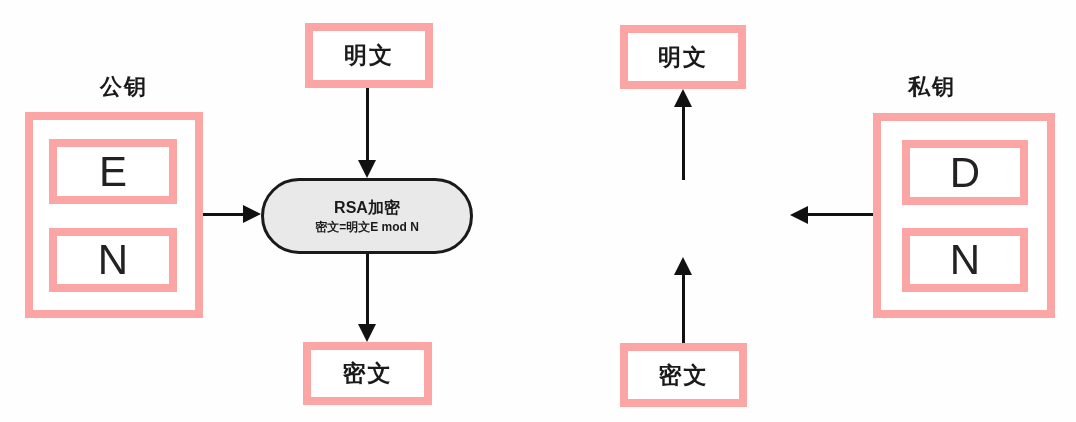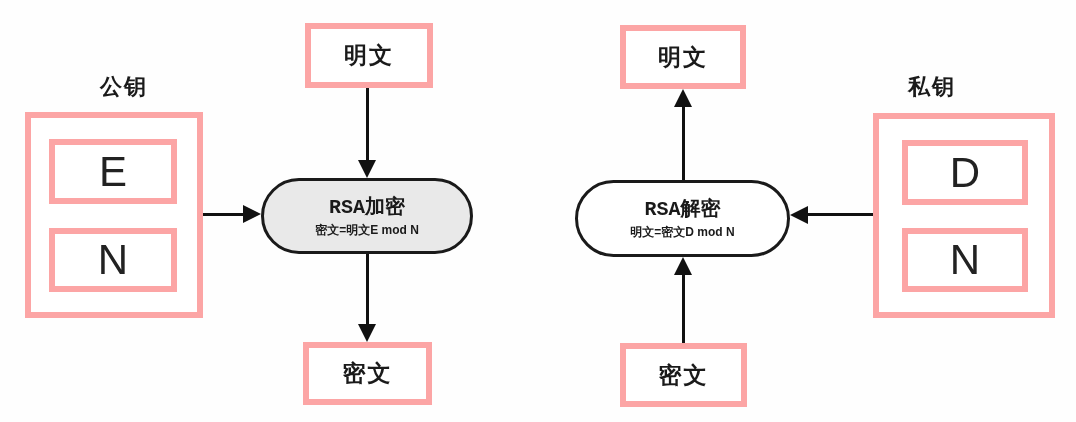--- a/index.html
+++ b/index.html
@@ -10,21 +10,21 @@
   .canvas {
     position: relative;
     width: 1076px;
     height: 422px;
     background: #fefefe;
     overflow: hidden;
     color: #1a1a1a;
   }
   .box {
     position: absolute;
-    border: 6px solid #fca5a5;
+    border: 8px solid #fca5a5;
     background: #ffffff;
     box-sizing: border-box;
     display: flex;
     align-items: center;
     justify-content: center;
   }
   .cjk-label {
     font-size: 23px;
     font-weight: 600;
     letter-spacing: 2px;
@@ -45,21 +45,21 @@
     position: absolute;
     border: 3px solid #1a1a1a;
     border-radius: 40px;
     box-sizing: border-box;
     display: flex;
     flex-direction: column;
     align-items: center;
     justify-content: center;
     line-height: 1.45;
   }
-  .pill .pill-title { font-size: 20px; font-weight: 600; font-family: Liberation Mono, monospace; }
+  .pill .pill-title { font-size: 16px; font-weight: 600; }
   .pill .pill-formula { font-size: 12px; font-weight: 600; white-space: nowrap; }
   .stem-v { position: absolute; width: 3px; background: #111111; }
   .stem-h { position: absolute; height: 3px; background: #111111; }
   .head { position: absolute; width: 0; height: 0; }
   .head-down  { border-left: 9px solid transparent; border-right: 9px solid transparent; border-top: 18px solid #111111; }
   .head-up    { border-left: 9px solid transparent; border-right: 9px solid transparent; border-bottom: 18px solid #111111; }
   .head-right { border-top: 9px solid transparent; border-bottom: 9px solid transparent; border-left: 18px solid #111111; }
   .head-left  { border-top: 9px solid transparent; border-bottom: 9px solid transparent; border-right: 18px solid #111111; }
 </style>
 </head>
@@ -116,24 +116,20 @@
   </div>
 
   <div class="box" style="left:902px; top:228px; width:126px; height:64px;">
     <span class="key-letter">N</span>
   </div>
 
   <div class="box" style="left:620px; top:25px; width:126px; height:64px;">
     <span class="cjk-label">明文</span>
   </div>
 
-  <div class="pill" style="left:575px; top:180px; width:215px; height:77px; background:#ffffff;">
-    <span class="pill-title">RSA解密</span>
-    <span class="pill-formula">明文=密文D mod N</span>
-  </div>
 
   <div class="box" style="left:620px; top:343px; width:127px; height:64px;">
     <span class="cjk-label">密文</span>
   </div>
 
   <div>
     <div class="head head-up" style="left:674px; top:89px;"></div>
     <div class="stem-v" style="left:682px; top:106px; height:74px;"></div>
   </div>
 

